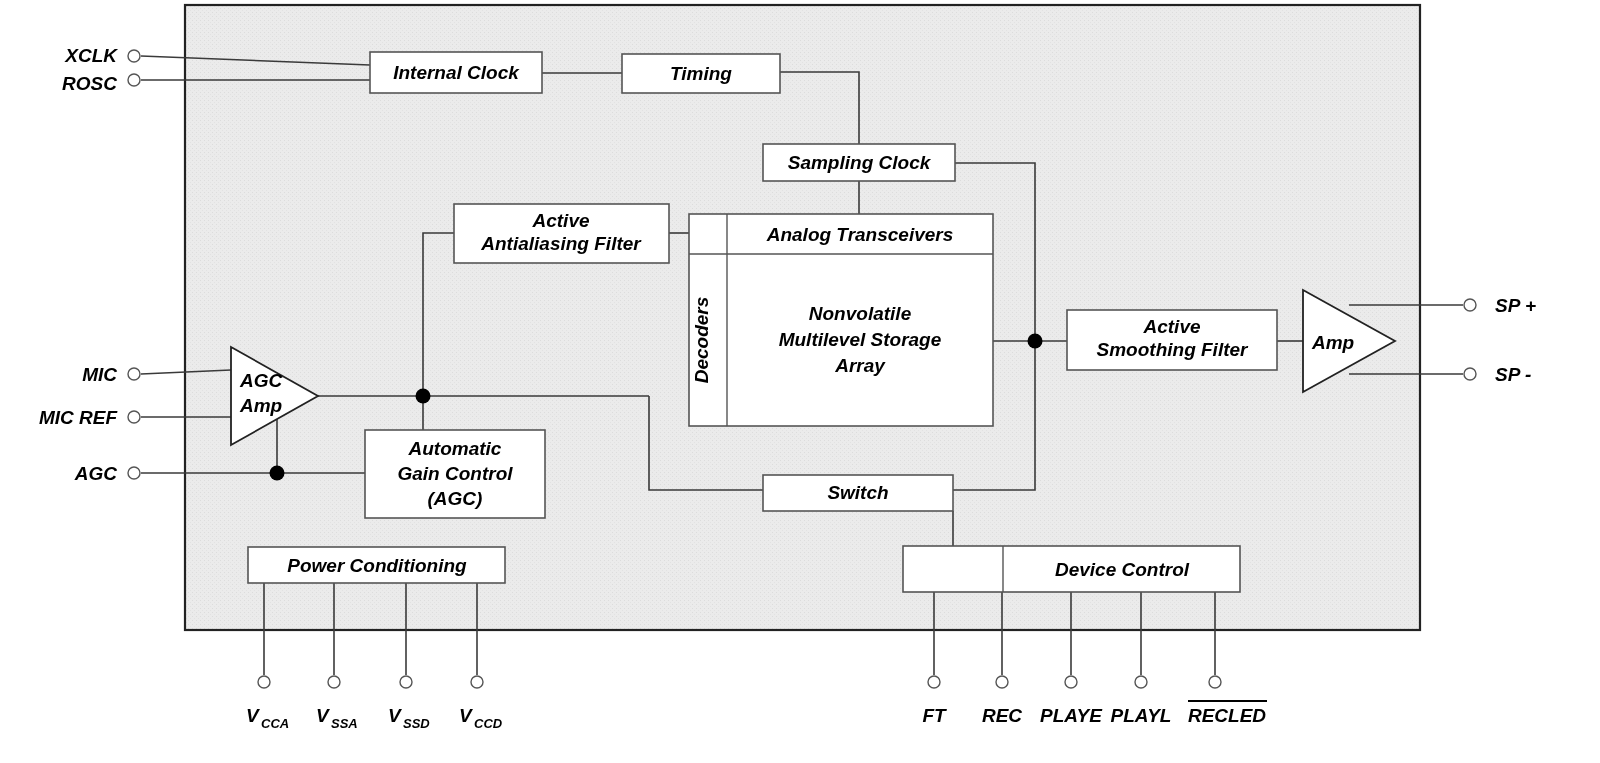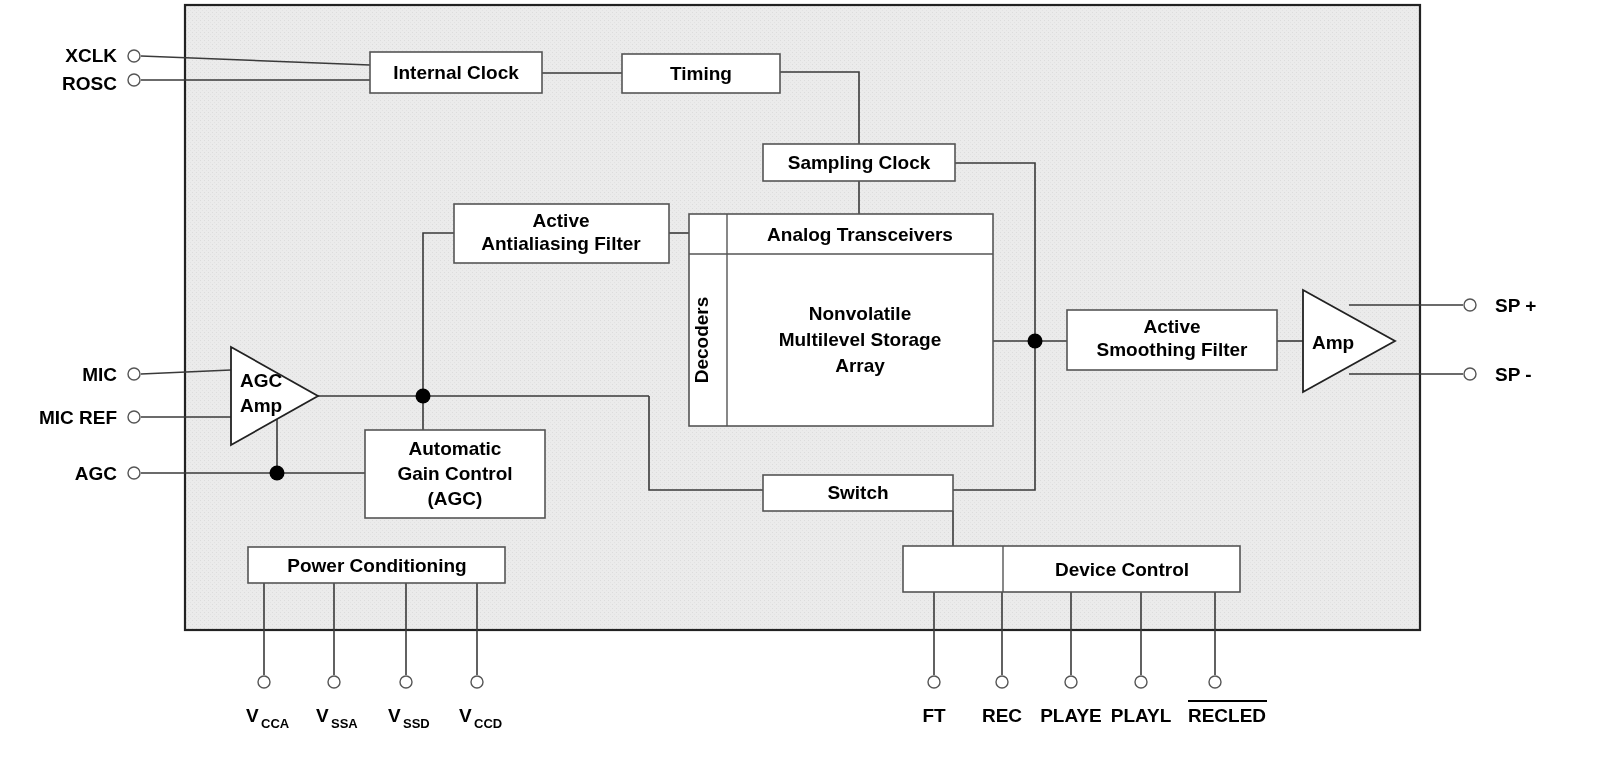--- a/index.html
+++ b/index.html
@@ -1,17 +1,17 @@
 <!DOCTYPE html>
 <html><head>
 <meta charset="utf-8">
 <style>
   html,body{margin:0;padding:0;background:#ffffff;}
   body{width:1600px;height:763px;font-family:"Liberation Sans",sans-serif;overflow:hidden;}
-  #stage{position:relative;width:1332px;height:763px;}
+  #stage{position:relative;width:1332px;height:763px;font-style:italic;}
   svg{display:block;}
   .blk-label{font-family:"Liberation Sans",sans-serif;font-weight:bold;font-size:19px;fill:#000;}
   .pin-label{font-family:"Liberation Sans",sans-serif;font-weight:bold;font-size:19px;fill:#000;}
   .pin-sub{font-family:"Liberation Sans",sans-serif;font-weight:bold;font-size:13px;fill:#000;}
   .tri-label{font-family:"Liberation Sans",sans-serif;font-weight:bold;font-size:19px;fill:#000;}
   .vert-label{font-family:"Liberation Sans",sans-serif;font-weight:bold;font-size:19px;fill:#000;}
 </style>
 </head>
 <body>
 

